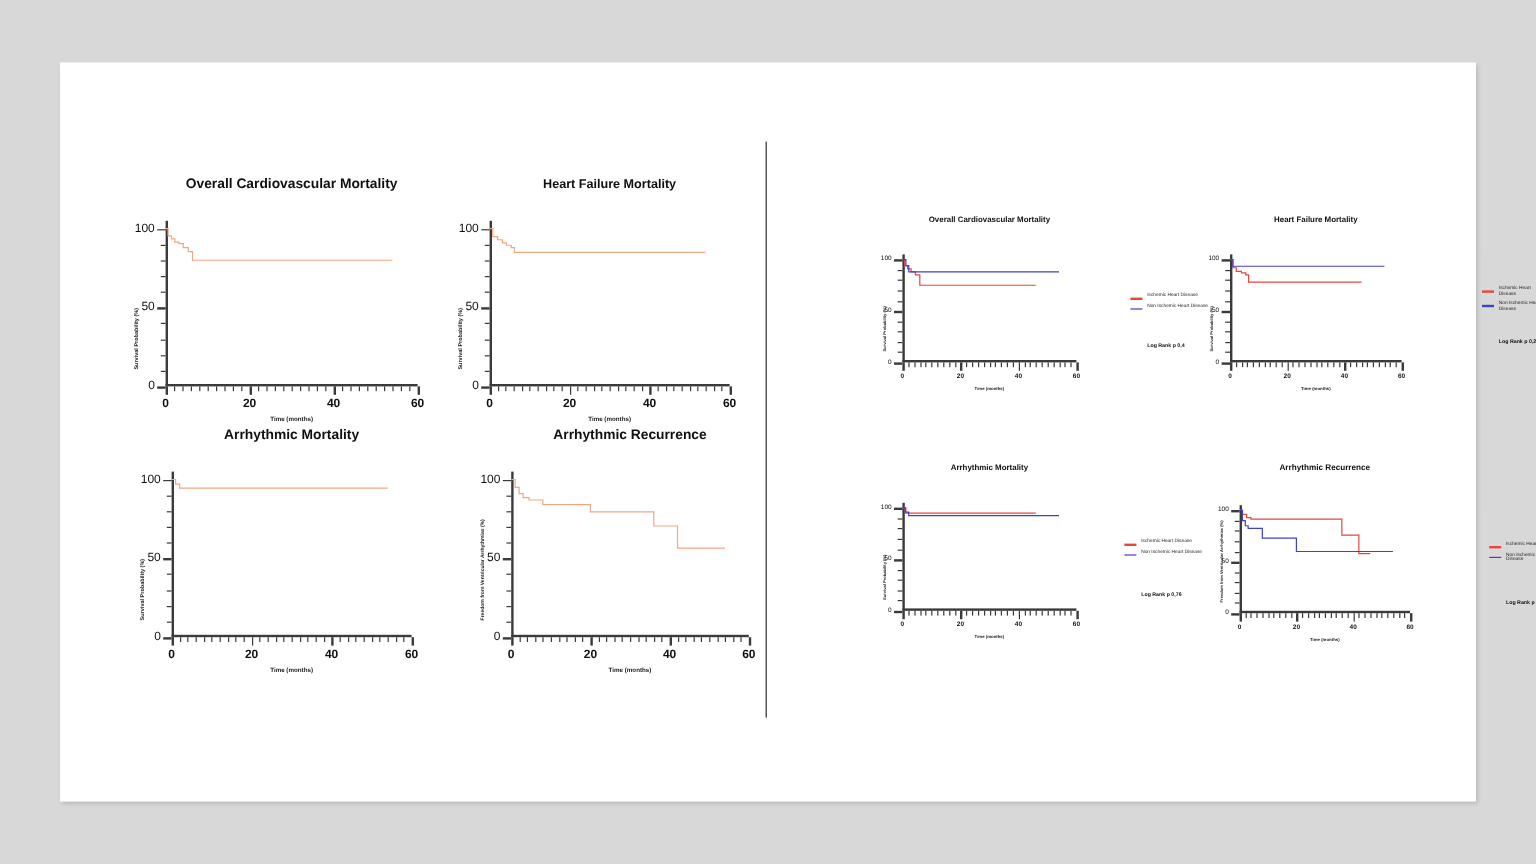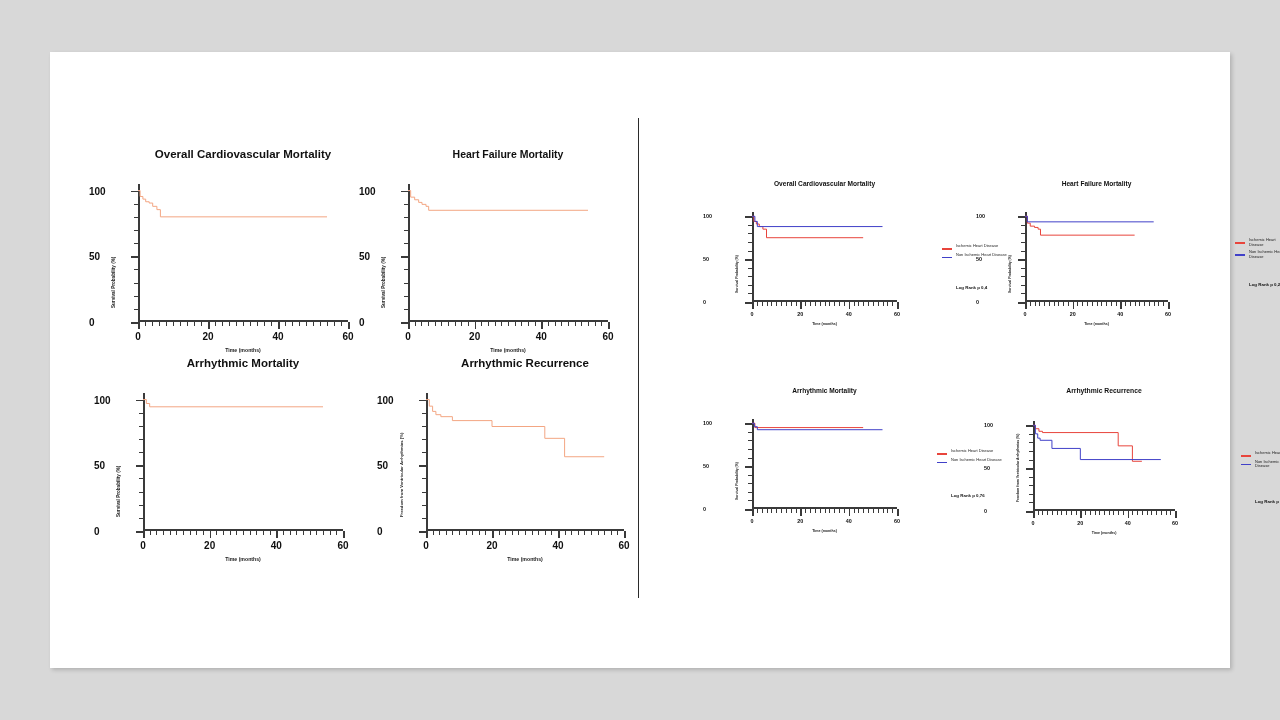--- a/index.html
+++ b/index.html
@@ -49,23 +49,23 @@
     height: 1.6px;
     background: #3a3a3a;
   }
   .tick-y, .tick-x { position: absolute; background: #3a3a3a; }
   .tick-y { left: -4px; width: 4px; height: 1px; }
   .tick-y.major { left: -7px; width: 7px; height: 1.6px; }
   .tick-x { bottom: -4px; width: 1px; height: 4px; }
   .tick-x.major { bottom: -7px; height: 7px; width: 1.6px; }
   .lbl-y {
     position: absolute;
-    text-align: left;
+    text-align: right;
     white-space: nowrap;
-    font-weight: bold;
+    font-weight: normal;
     color: #101010;
     transform: translateY(-50%);
   }
   .lbl-x {
     position: absolute;
     text-align: center;
     white-space: nowrap;
     font-weight: bold;
     color: #101010;
     transform: translateX(-50%);

